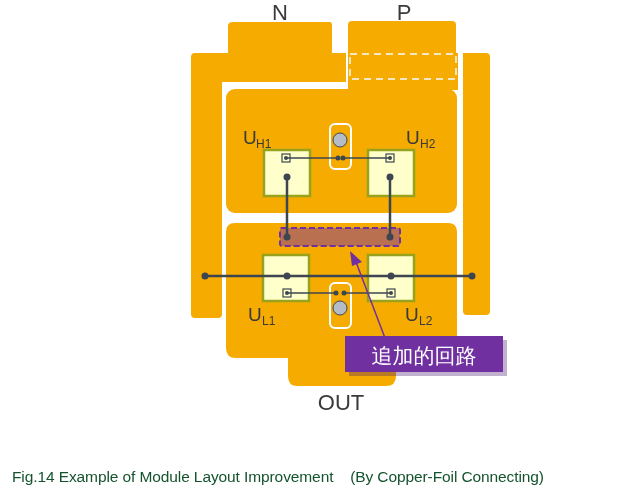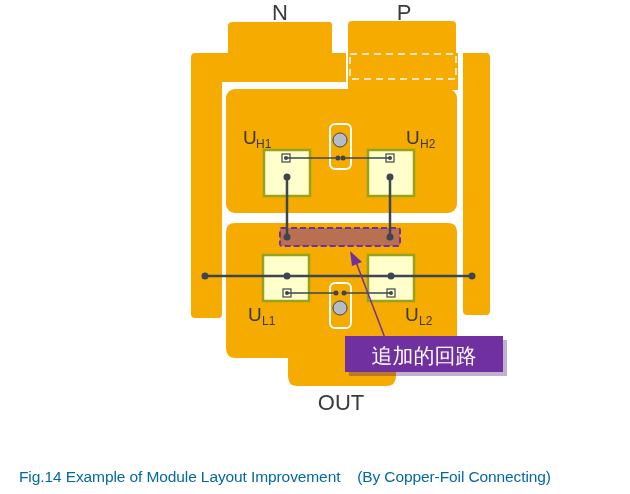--- a/index.html
+++ b/index.html
@@ -2,22 +2,22 @@
 <html><head>
   <meta charset="utf-8">
   <style>
     html, body { margin: 0; padding: 0; background: #ffffff; }
     body { width: 630px; height: 494px; position: relative; overflow: hidden; }
     #diagram { position: absolute; left: 0; top: 0; width: 630px; height: 494px; }
     .lbl { font-family: "Liberation Sans", sans-serif; fill: #3a3a3a; }
     .cn { font-family: "DejaVu Sans", sans-serif; fill: #ffffff; }
     .caption {
       position: absolute; left: 12px; top: 468px; width: 610px;
-      font-family: "Liberation Sans", sans-serif; font-size: 15.5px; color: #0369a1;
-      white-space: pre; letter-spacing: -0.1px; margin-left: 7px;
+      font-family: "Liberation Sans", sans-serif; font-size: 15.5px; color: #14532d;
+      white-space: pre; letter-spacing: -0.1px;
     }
   </style>
 </head>
 <body>
 
 <svg id="diagram" viewBox="0 0 630 494" xmlns="http://www.w3.org/2000/svg">
 
   <text class="lbl" x="280" y="20" font-size="22" text-anchor="middle">N</text>
   <text class="lbl" x="404" y="20" font-size="22" text-anchor="middle">P</text>
 

